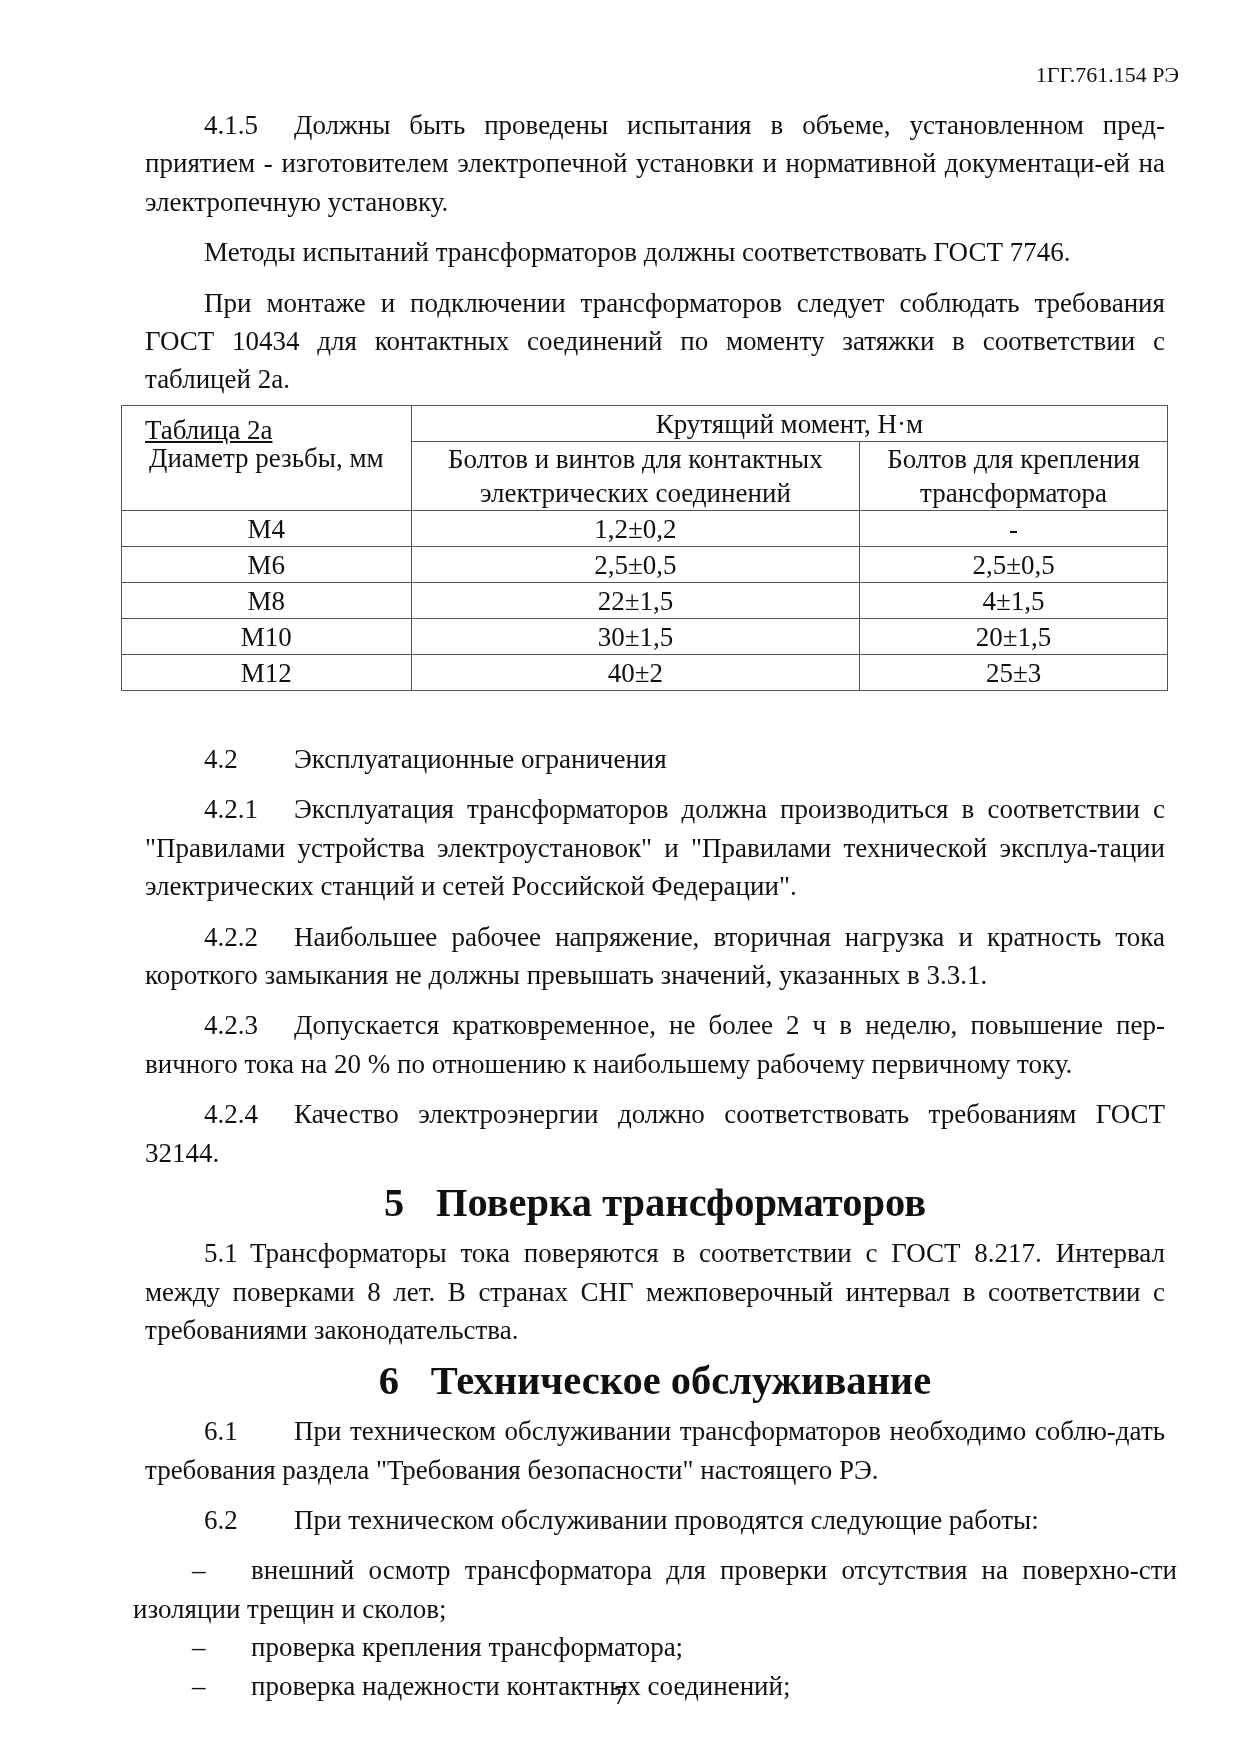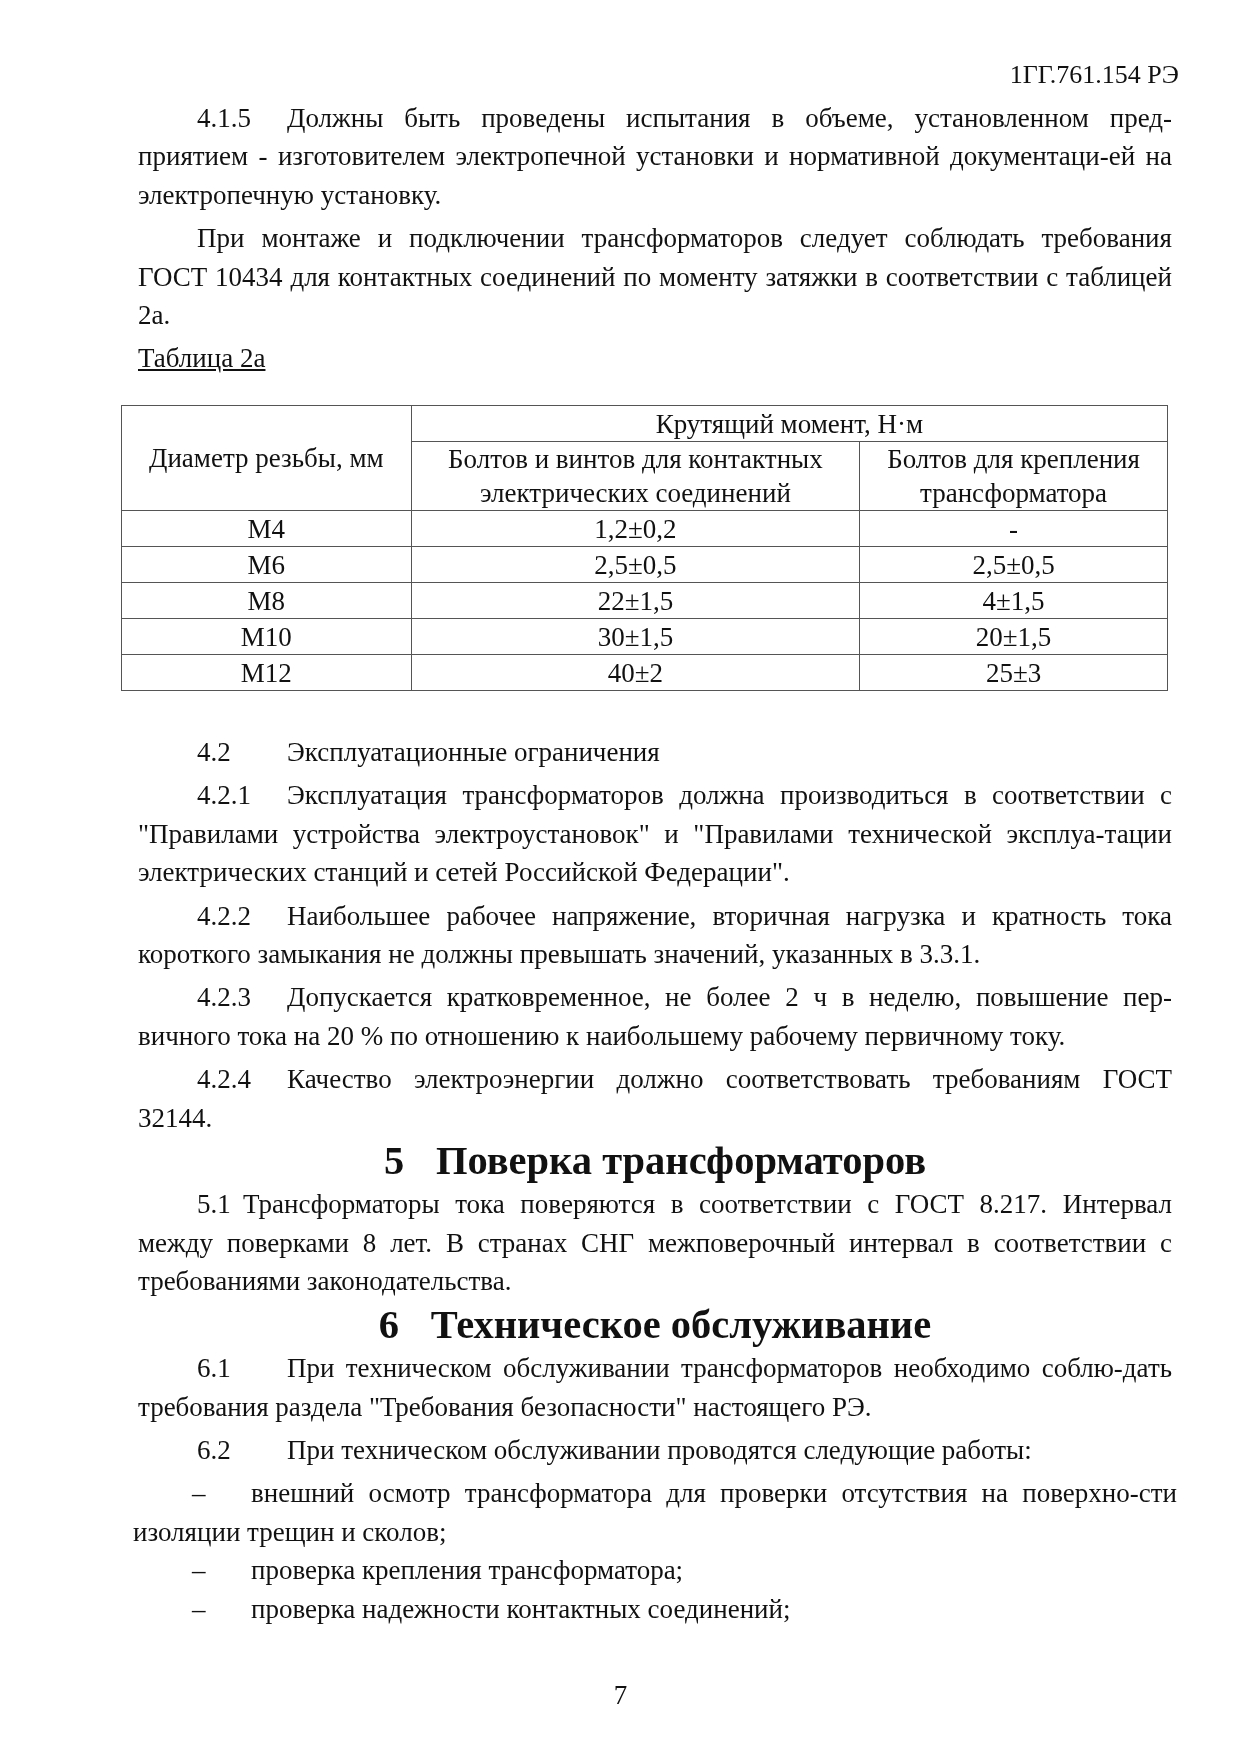--- a/index.html
+++ b/index.html
@@ -13,31 +13,31 @@
       position: relative;
       overflow: hidden;
       font-family: "Liberation Serif", "DejaVu Serif", serif;
       color: #111111;
       font-size: 27px;
     }
     .page-code {
       position: absolute;
       top: 58px;
       right: 62px;
-      font-size: 26px;
+      font-size: 22px;
       line-height: 34px;
     }
     .content {
       position: absolute;
       left: 133px;
       top: 94px;
       width: 1044px;
     }
     .p {
-      margin: 5px;
+      margin: 12px;
       line-height: 38.4px;
       text-align: justify;
       text-indent: 59px;
     }
     .p.noindent { text-indent: 0; text-decoration: underline; }
     .num { display: inline-block; min-width: 90px; text-indent: 0; }
     .num.short { min-width: 46px; }
     .heading {
       margin: 0;
       line-height: 38.4px;
@@ -81,20 +81,21 @@
   </style>
 </head>
 <body>
 
 <div>
 
   <div class="page-code">1ГГ.761.154 РЭ</div>
 
   <div class="content" style="top:94px;">
     <p class="p"><span class="num">4.1.5</span><span>Должны быть проведены испытания в объеме, установленном пред-</span> <span>приятием - изготовителем электропечной установки и нормативной документаци-ей на электропечную установку.</span></p>
+    <p class="p">Методы испытаний трансформаторов должны соответствовать ГОСТ 7746.</p>
     <p class="p">При монтаже и подключении трансформаторов следует соблюдать требования ГОСТ 10434 для контактных соединений по моменту затяжки в соответствии с таблицей 2а.</p>
     <p class="p noindent">Таблица 2а</p>
   </div>
 
   <table class="tbl">
     <colgroup>
       <col style="width:290px">
       <col style="width:449px">
       <col style="width:308px">
     </colgroup>

